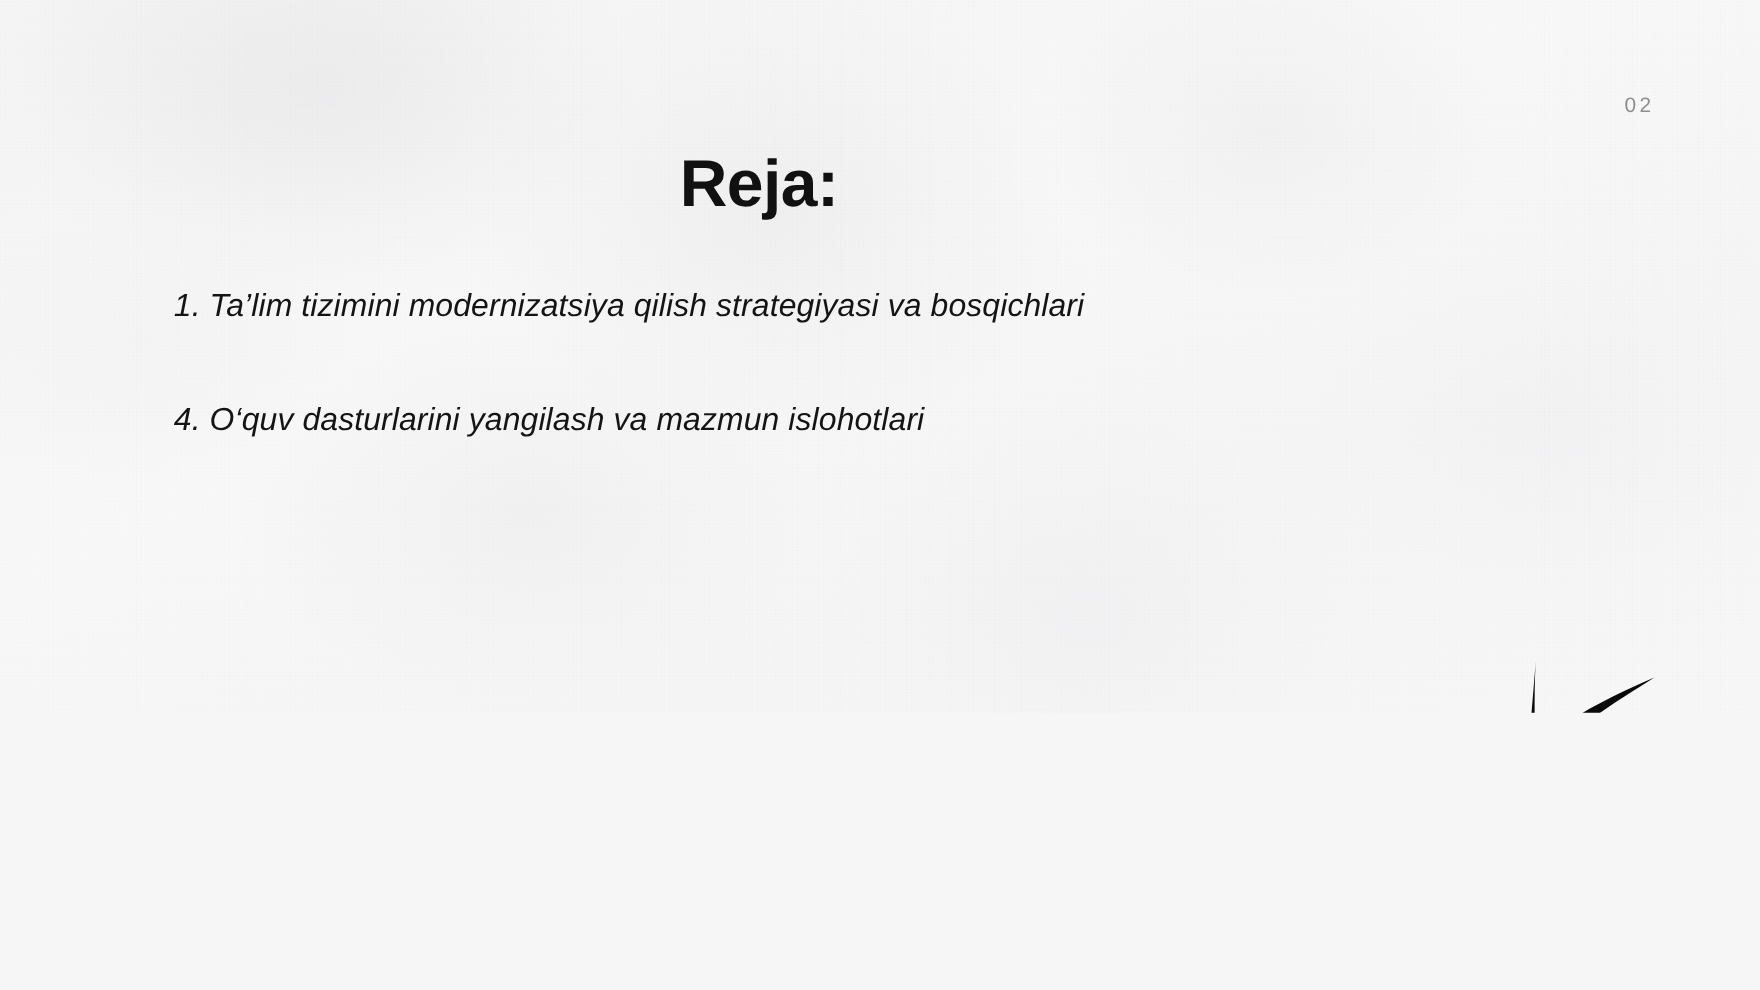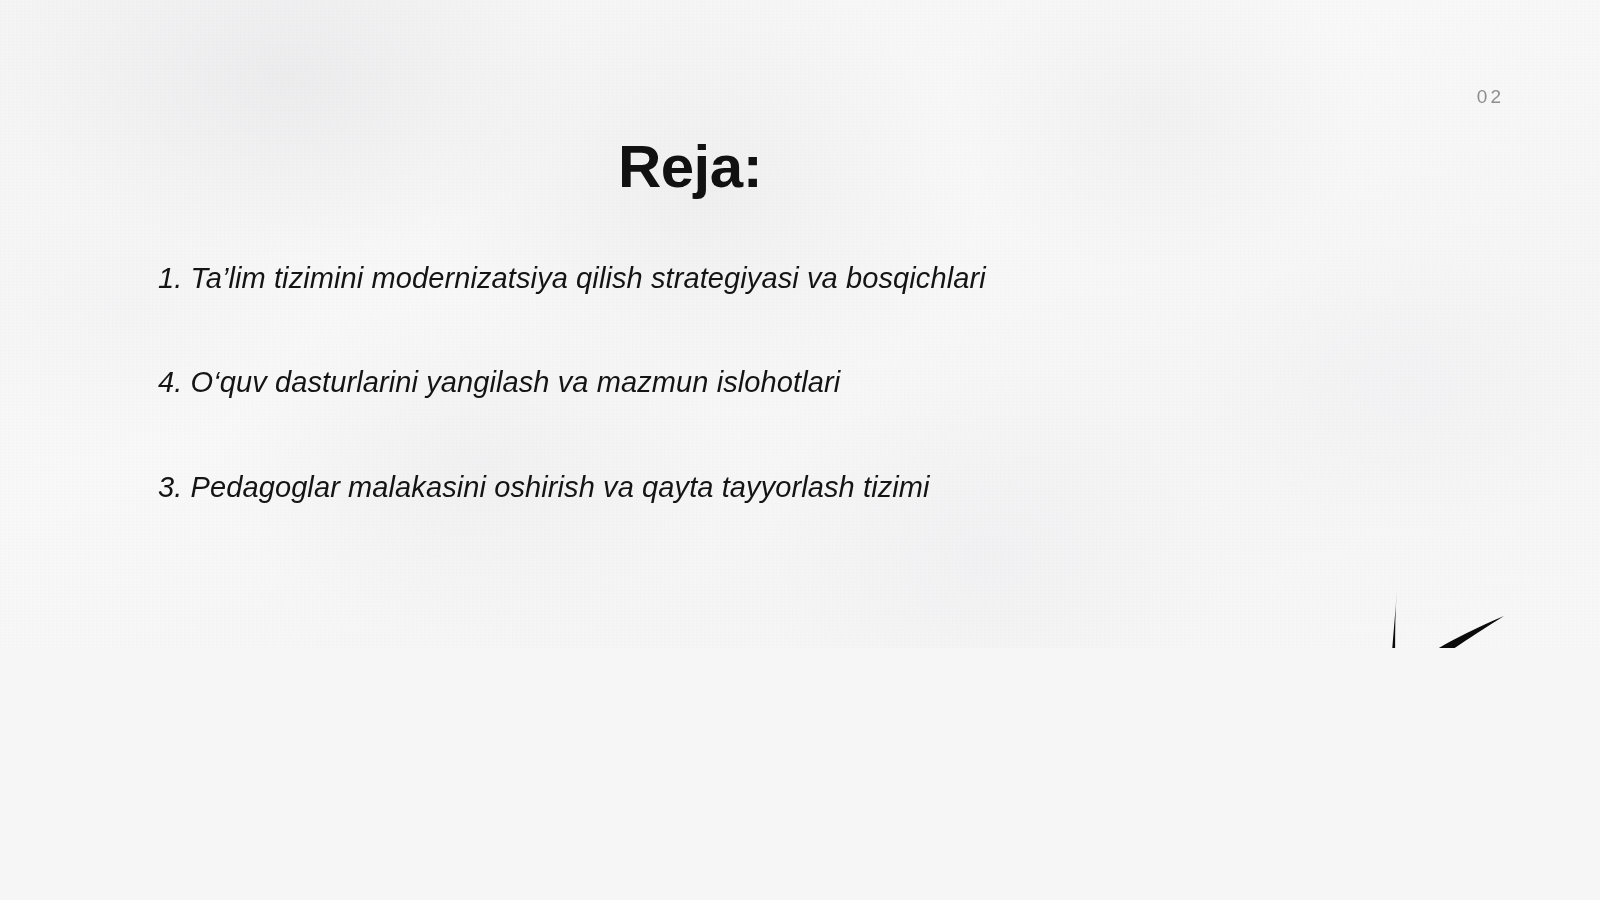--- a/index.html
+++ b/index.html
@@ -102,21 +102,20 @@
 
   <div id="paper-grain"></div>
 
   <div id="page-number">02</div>
 
   <h1 id="slide-title">Reja:</h1>
 
   <ul id="agenda-list">
     <li class="agenda-item">1. Ta’lim tizimini modernizatsiya qilish strategiyasi va bosqichlari</li>
     <li class="agenda-item">4. O‘quv dasturlarini yangilash va mazmun islohotlari</li>
-    <li class="agenda-item">3. Pedagoglar malakasini oshirish va qayta tayyorlash tizimi</li>
   </ul>
 
   <div id="sparkle-decoration">
     <svg width="280" height="250" viewBox="0 0 280 250" xmlns="http://www.w3.org/2000/svg">
 
       <path fill="#0a0a0a" d="
               M 140 130
               L 149 21
               C 145 62, 150 98, 143 125
               C 152 100, 182 78, 256 46

